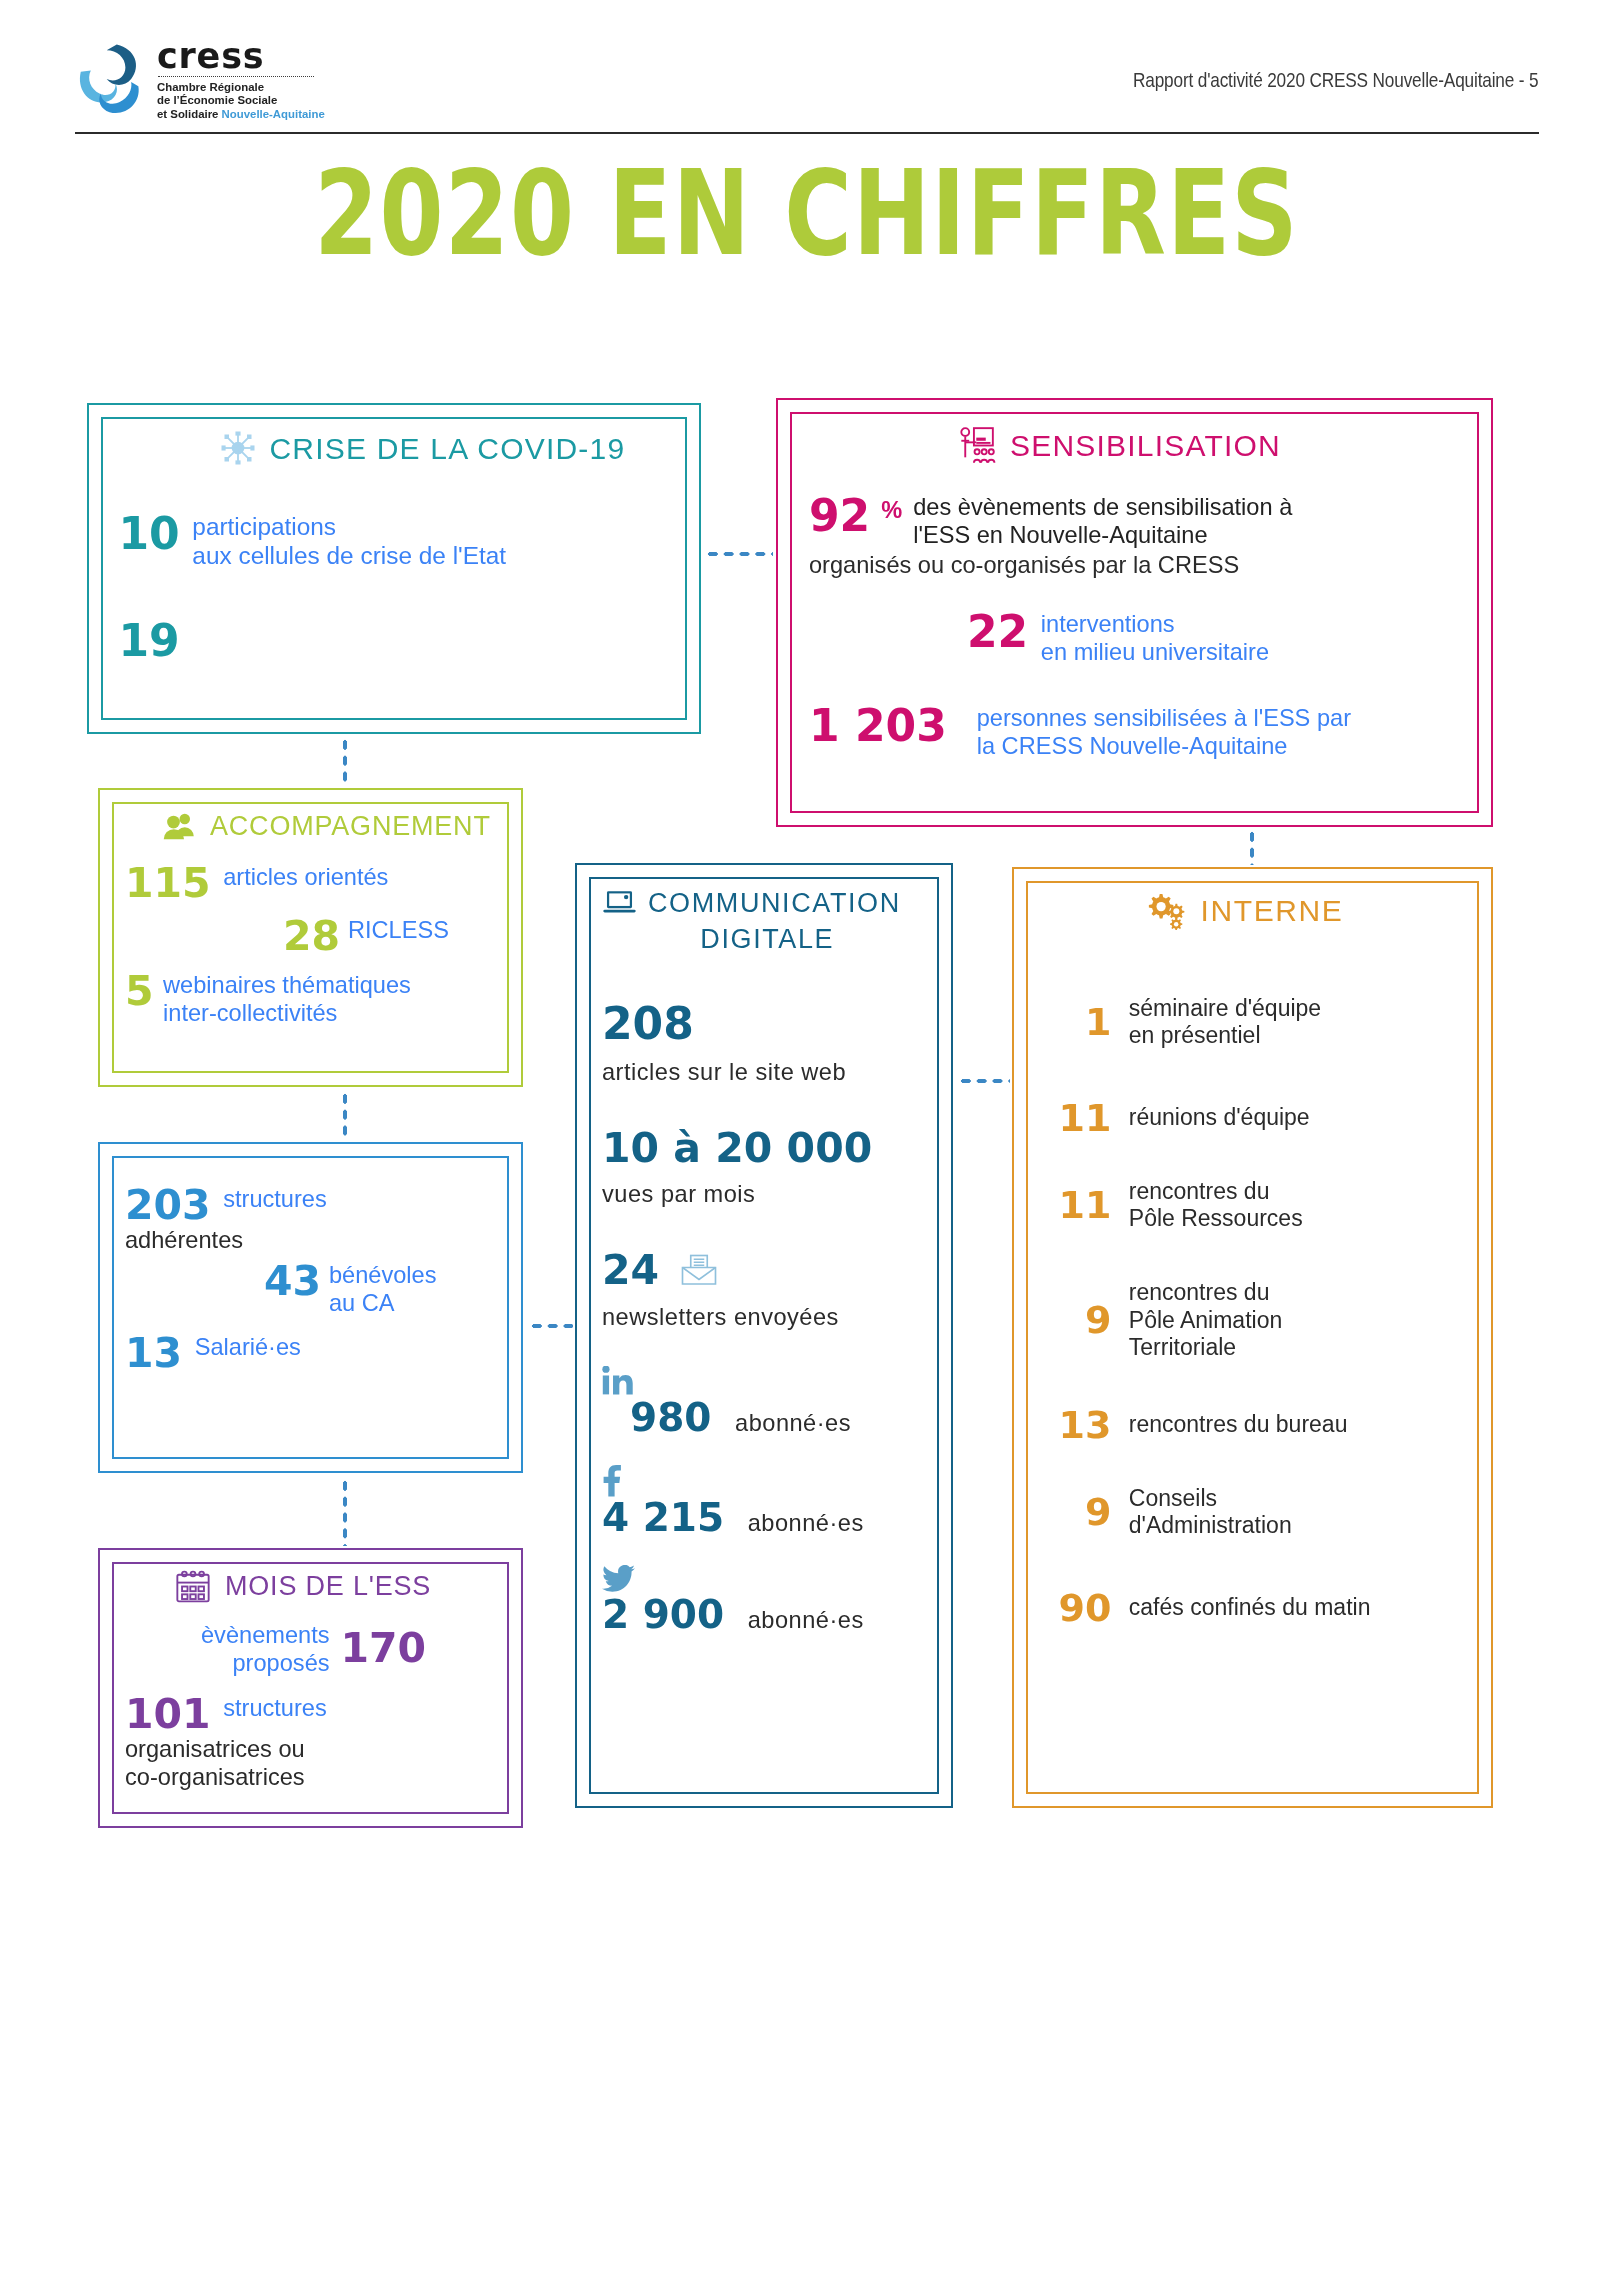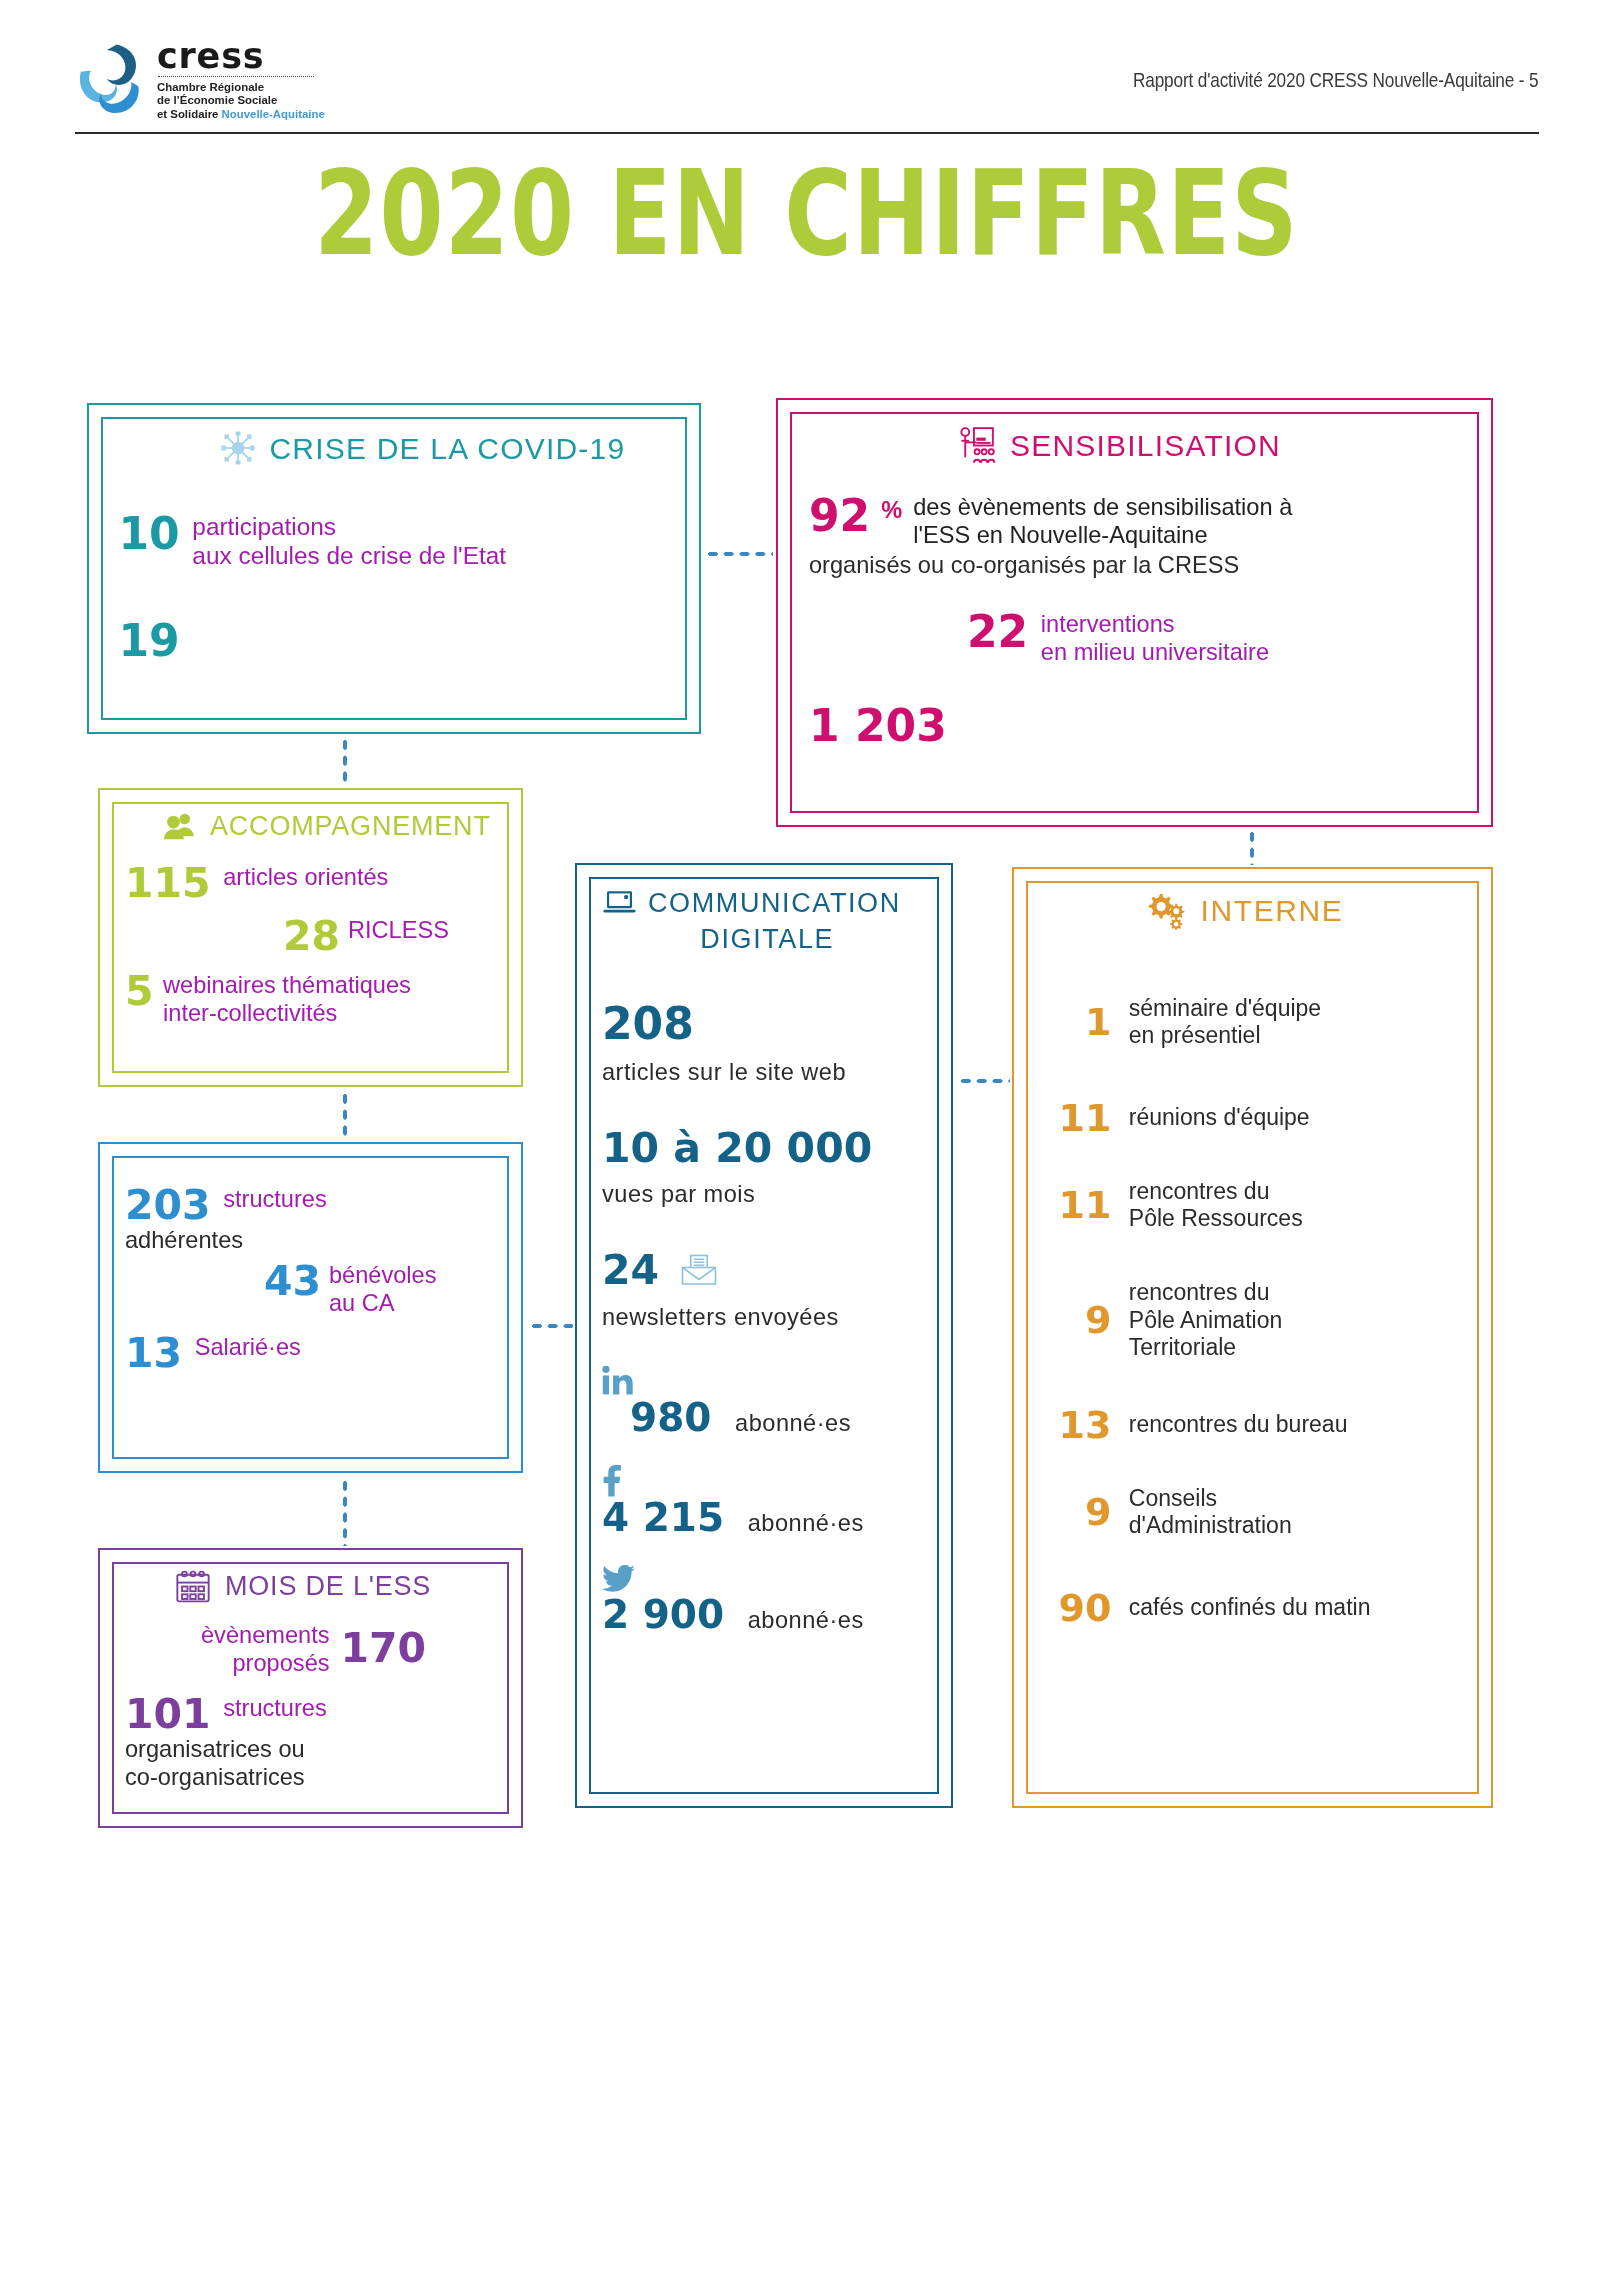--- a/index.html
+++ b/index.html
@@ -48,21 +48,21 @@
     background-size:15.8px 5.5px;background-repeat:repeat-x;}
 
   
   .sechead{display:flex;align-items:center;gap:14px;}
   .sechead .ico{flex:0 0 auto;display:block;}
   .sechead .txt{font-family:"Liberation Sans", sans-serif;font-weight:400;font-size:30px;letter-spacing:1.2px;line-height:35px;}
 
   
   .stat{display:flex;align-items:flex-start;gap:12.6px;}
   .stat .num{font-family:"DejaVu Sans", sans-serif;font-weight:700;line-height:1;white-space:nowrap;}
-  .stat .lbl{font-family:"Liberation Sans", sans-serif;color:#a21caf;}
+  .stat .lbl{font-family:"Liberation Sans", sans-serif;color:#3b82f6;}
 
   
   .c-teal{color:#1b9aa3;}
   .c-pink{color:#ce0f6e;}
   .c-green{color:#b0cb3a;}
   .c-blue{color:#2e8fd0;}
   .c-purple{color:#7c3f9e;}
   .c-dblue{color:#146287;}
   .c-orange{color:#e0972b;}
 
@@ -235,20 +235,24 @@
       <div class="stat" style="margin-top:31.5px;margin-left:158px;">
         <span class="num c-pink">22</span>
         <span class="lbl">
           <span style="display:block">interventions</span>
           <span style="display:block">en milieu universitaire</span>
         </span>
       </div>
 
       <div class="stat" style="margin-top:38px;">
         <span class="num c-pink">1 203</span>
+        <span class="lbl" style="margin-left:17.3px;">
+          <span style="display:block">personnes sensibilisées à l'ESS par</span>
+          <span style="display:block">la CRESS Nouvelle-Aquitaine</span>
+        </span>
       </div>
     </div>
   </div>
 
   <div class="fbox c-green" id="accomp">
     <div class="outer"></div>
     <div class="inner"></div>
     <div class="content">
       <div class="sechead">
         <svg class="ico" width="33" height="31.5" viewBox="0 0 44 40">

